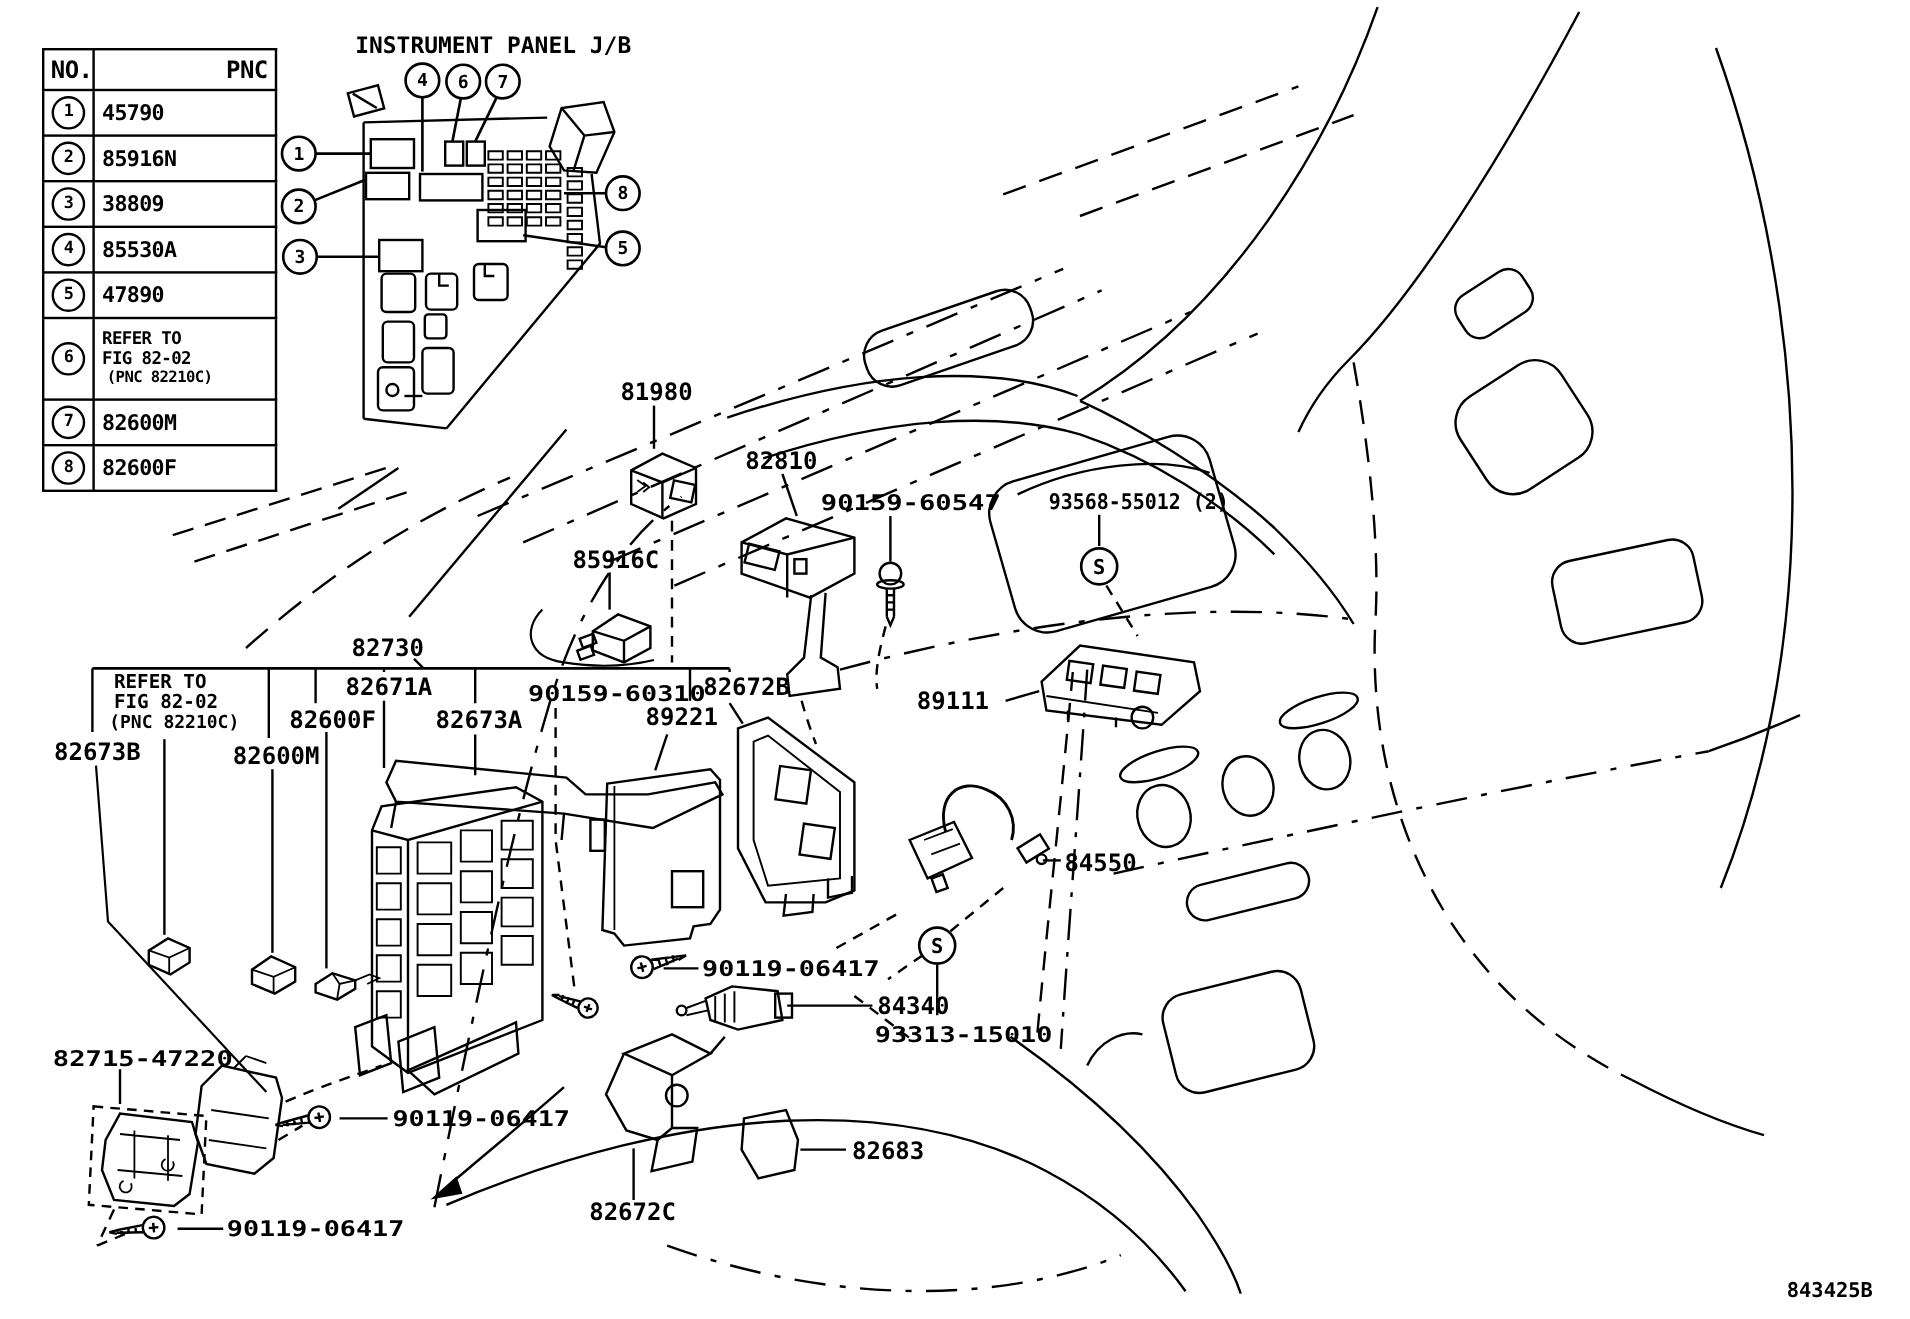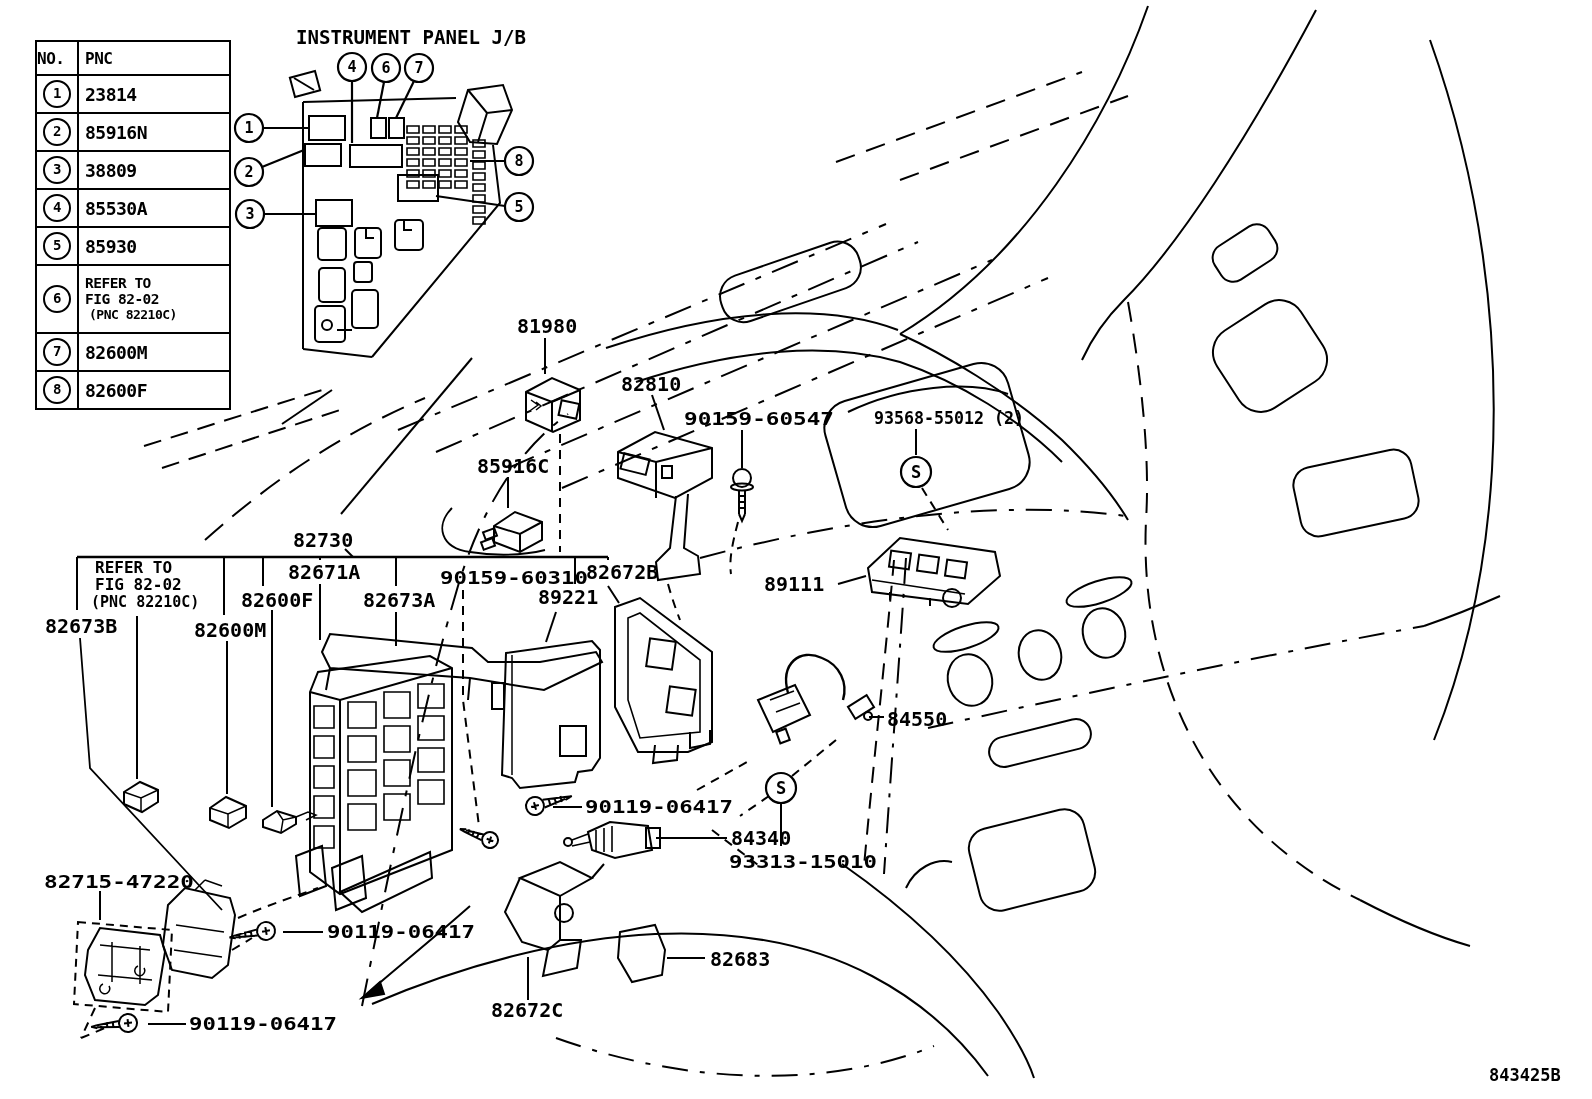--- a/index.html
+++ b/index.html
@@ -5,21 +5,21 @@
   html,body{margin:0;padding:0;background:#fff;}
   .stage{position:relative;width:1592px;height:1099px;background:#fff;overflow:hidden;
          font-family:"DejaVu Sans Mono", monospace;color:#000;}
   .stage svg{position:absolute;left:0;top:0;}
   
   .ptable{position:absolute;left:35px;top:40px;border-collapse:collapse;
           font-weight:bold;letter-spacing:-0.5px;}
   .ptable td{border:2.5px solid #000;padding:0 6px;vertical-align:middle;}
   .ptable td.no{width:40px;text-align:center;padding:0;}
   .ptable td.pnc{width:138px;font-size:18px;}
-  .ptable tr.hd td{height:32px;text-align:left;font-size:16px;}
+  .ptable tr.hd td{height:32px;text-align:right;font-size:20px;}
   .ptable tr.rw td{height:36px;}
   .ptable tr.tall td{height:66px;}
   .circle-num{display:inline-block;width:24px;height:24px;line-height:22px;
       border:2px solid #000;border-radius:50%;font-size:14px;text-align:center;}
   .ref-lines{font-size:14.5px;line-height:16px;}
   .ref-lines .l3{font-size:13px;padding-left:4px;}
   text{font-family:"DejaVu Sans Mono", monospace;font-weight:bold;fill:#000;stroke:none;}
 </style>
 </head>
 <body>
@@ -27,37 +27,37 @@
 <div class="stage">
 
   <table class="ptable">
     <tbody>
         <tr class="hd">
       <td class="no">NO.</td>
       <td class="pnc">PNC</td>
     </tr>
     <tr class="rw">
       <td class="no"><span class="circle-num">1</span></td>
-      <td class="pnc">23814</td>
+      <td class="pnc">45790</td>
     </tr>
     <tr class="rw">
       <td class="no"><span class="circle-num">2</span></td>
       <td class="pnc">85916N</td>
     </tr>
     <tr class="rw">
       <td class="no"><span class="circle-num">3</span></td>
       <td class="pnc">38809</td>
     </tr>
     <tr class="rw">
       <td class="no"><span class="circle-num">4</span></td>
       <td class="pnc">85530A</td>
     </tr>
     <tr class="rw">
       <td class="no"><span class="circle-num">5</span></td>
-      <td class="pnc">85930</td>
+      <td class="pnc">47890</td>
     </tr>
     <tr class="tall">
       <td class="no"><span class="circle-num">6</span></td>
       <td class="pnc">
         <div class="ref-lines">
           <div>REFER TO</div>
           <div>FIG 82-02</div>
           <div class="l3">(PNC 82210C)</div>
         </div>
       </td>

